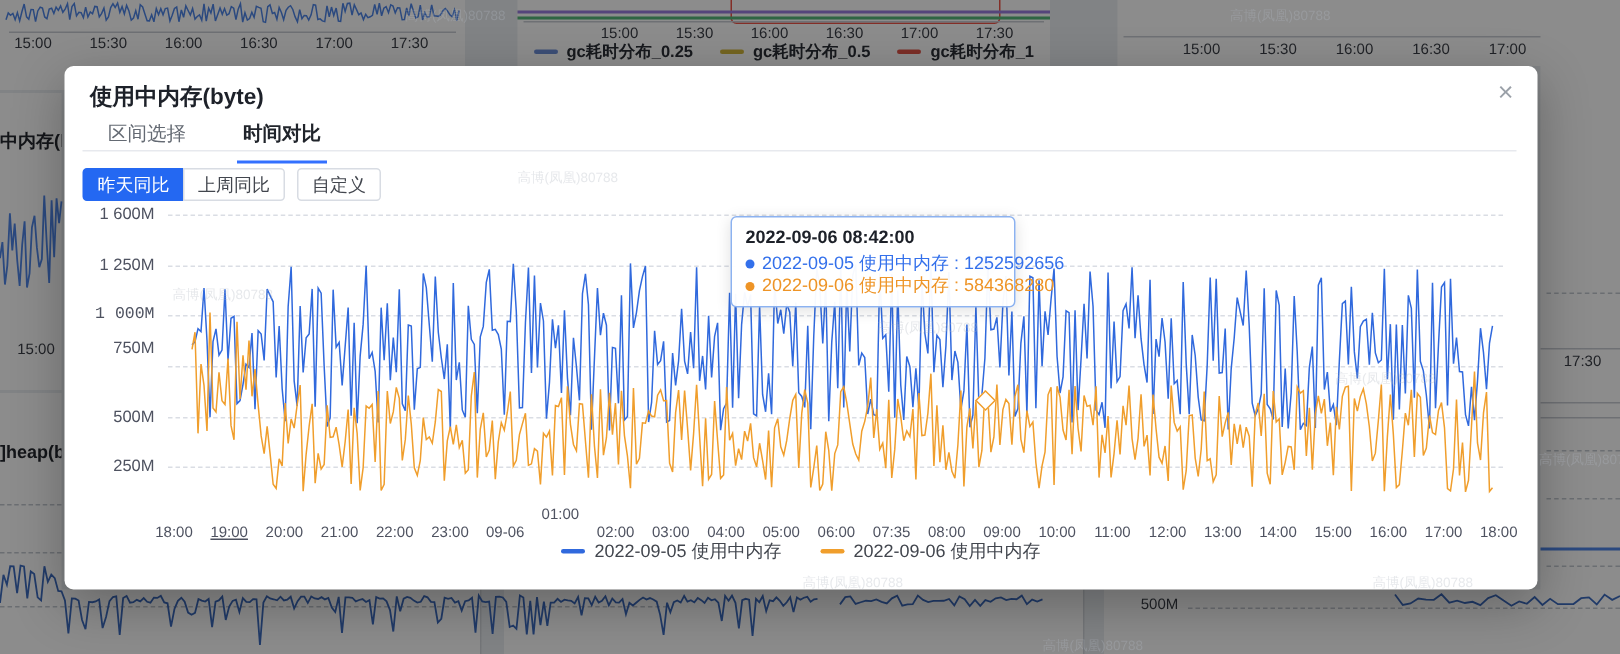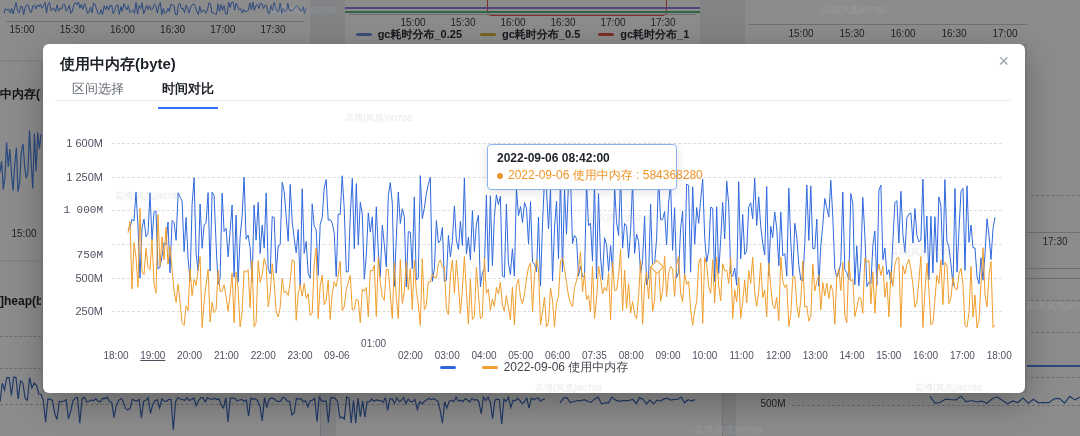--- a/index.html
+++ b/index.html
@@ -164,26 +164,31 @@
   <div class="modal">
     <div class="m-title">使用中内存(byte)</div>
     <div class="m-close">×</div>
 
     <div class="tabs">
       <div class="tab">区间选择</div>
       <div class="tab active">时间对比</div>
     </div>
     <div class="tabrule"></div>
 
+    <div class="btnrow">
+      <button class="cbtn first active">昨天同比</button>
+      <button class="cbtn mid">上周同比</button>
+      <button class="cbtn solo">自定义</button>
+    </div>
 
     <div id="y-axis">
         <div class="ylab" style="left: 5px; top: 93px;">1 600M</div>
         <div class="ylab" style="left: 5px; top: 126.667px;">1 250M</div>
         <div class="ylab" style="left: 5px; top: 160.334px; font-family: Liberation Mono, monospace;">1 000M</div>
-        <div class="ylab" style="left: 5px; top: 205px; font-family: Liberation Mono, monospace;">750M</div>
+        <div class="ylab" style="left: 5px; top: 182px;">750M</div>
         <div class="ylab" style="left: 5px; top: 227.668px;">500M</div>
         <div class="ylab" style="left: 5px; top: 261.335px;">250M</div>
       </div>
     <div id="gridlines">
         <div class="grid" style="top: 99px;"></div>
         <div class="grid" style="top: 132.667px;"></div>
         <div class="grid" style="top: 166.334px;"></div>
         <div class="grid" style="top: 200.001px;"></div>
         <div class="grid" style="top: 233.668px;"></div>
         <div class="grid" style="top: 267.335px;"></div>
@@ -219,28 +224,33 @@
         <span class="xlab" style="left: 919.4px; top: 306px;">17:00</span>
         <span class="xlab" style="left: 956.2px; top: 306px;">18:00</span>
       </div>
 
     <div class="marker-blue"></div>
     <div class="marker-orange"></div>
 
     <div class="tooltip">
       <div class="tt-title">2022-09-06 08:42:00</div>
       <div class="tt-row">
+        <span class="tt-dot" style="background: rgb(51, 112, 235);"></span>
+        <span style="color: rgb(51, 112, 235);">2022-09-05 使用中内存 : 1252592656</span>
+      </div>
+      <div class="tt-row">
         <span class="tt-dot" style="background: rgb(238, 148, 38);"></span>
         <span style="color: rgb(238, 148, 38);">2022-09-06 使用中内存 : 584368280</span>
       </div>
     </div>
 
     <div class="legendrow" id="chart-legend">
         <span class="leg-item">
           <span class="leg-dash" style="background: rgb(48, 105, 221);"></span>
+          <span>2022-09-05 使用中内存</span>
         </span>
         <span class="leg-item">
           <span class="leg-dash" style="background: rgb(240, 158, 44);"></span>
           <span>2022-09-06 使用中内存</span>
         </span>
       </div>
   </div>
 
   <div id="wm-layer">
       <div class="wm" style="left: 270px; top: 4px;">高博(凤凰)80788</div>

